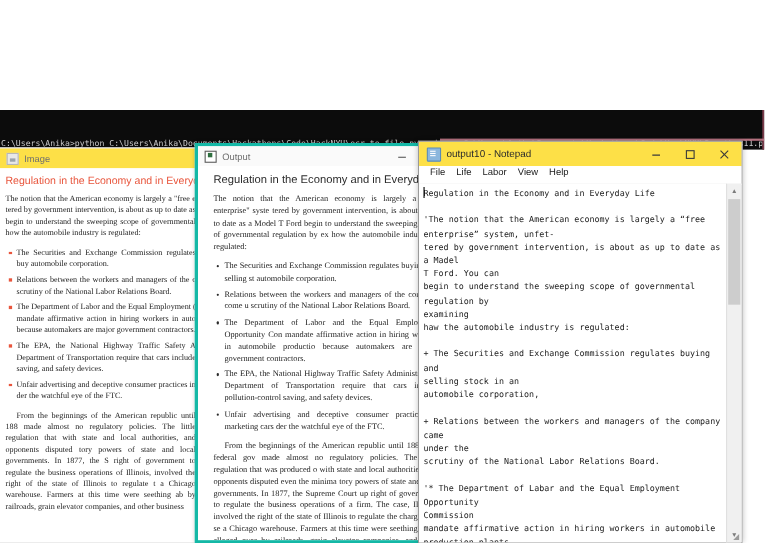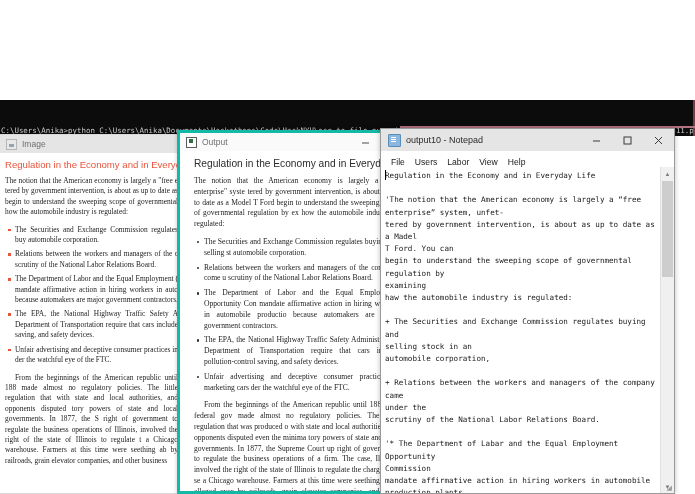--- a/index.html
+++ b/index.html
@@ -40,21 +40,21 @@
   .cmd-line { white-space: pre; letter-spacing: 0.02px; }
 
   
   .win {
     position: absolute;
     background: #ffffff;
     box-sizing: border-box;
   }
   .win-title {
     height: 18px;
-    background: #e5e5e5;
+    background: #fde047;
     display: flex;
     align-items: center;
     font-size: 8.5px;
     color: #6f6f6f;
     padding-left: 6px;
     box-sizing: border-box;
     user-select: none;
   }
   .win-ico {
     width: 9px;
@@ -217,21 +217,21 @@
     height: 22px;
     font-size: 9px;
     color: #2b2b2b;
     padding-left: 7px;
   }
   #np-title .win-ico { width: 11px; height: 11px; }
   #np-title .ctrl { width: 31px; height: 22px; }
   .np-menubar {
     height: 16px;
     display: flex;
-    align-items: flex-end;
+    align-items: flex-start;
     font-size: 8.6px;
     color: #202020;
     padding-left: 5px;
     background: #ffffff;
     border-bottom: 1px solid #e3e3e3;
   }
   .np-menu-item { padding: 0 5px; cursor: default; }
   #np-body {
     position: absolute;
     left: 0;
@@ -383,21 +383,21 @@
           <svg width="11" height="11" viewBox="0 0 11 11">
               <line x1="2" y1="2" x2="9" y2="9" stroke="#3a3a3a" stroke-width="1"></line>
               <line x1="9" y1="2" x2="2" y2="9" stroke="#3a3a3a" stroke-width="1"></line>
             </svg>
         </span>
       </span>
     </div>
 
     <div class="np-menubar">
       <span class="np-menu-item">File</span>
-      <span class="np-menu-item">Users</span>
+      <span class="np-menu-item">Life</span>
       <span class="np-menu-item">Labor</span>
       <span class="np-menu-item">View</span>
       <span class="np-menu-item">Help</span>
     </div>
 
     <div id="np-body">
       <div id="np-text">Regulation in the Economy and in Everyday Life
 
 'The notion that the American economy is largely a “free enterprise” system, unfet-
 tered by government intervention, is about as up to date as a Madel

